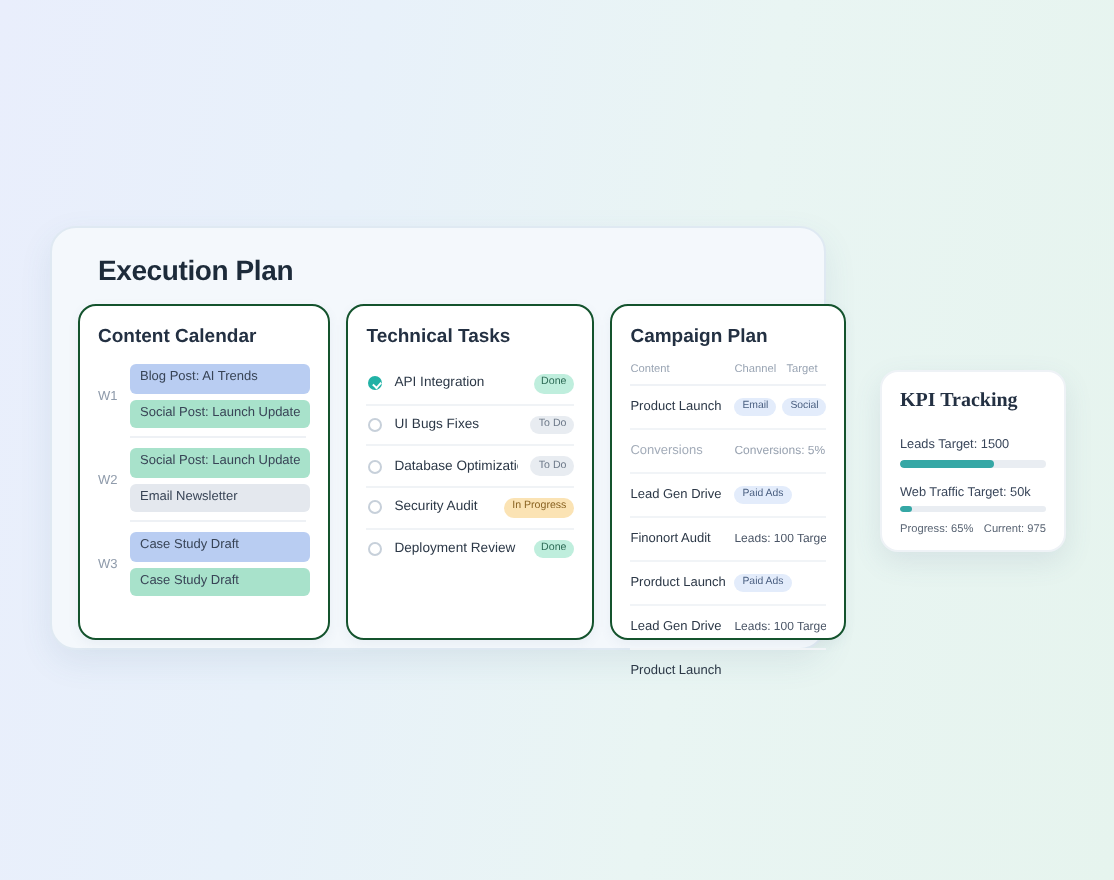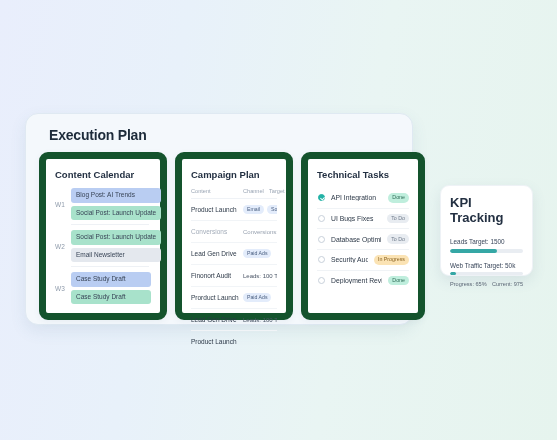--- a/index.html
+++ b/index.html
@@ -46,21 +46,21 @@
   }
 
   .panels {
     display: flex;
     gap: 8px;
     padding: 0 1px;
   }
 
   .panel {
     background: #ffffff;
-    border: 7px solid #14532d;
+    border: 1px solid #14532d;
     border-radius: 9px;
     box-shadow: 0 2px 6px rgba(80, 110, 140, 0.07);
     box-sizing: border-box;
     padding: 10px 9px 8px 9px;
   }
   .panel-cc { width: 128px; height: 168px; }
   .panel-tt { width: 124px; height: 168px; }
   .panel-cp { width: 118px; height: 168px; }
 
   .panel-title {
@@ -219,24 +219,25 @@
     width: 93px;
     height: 91px;
     background: #ffffff;
     border: 1px solid #eef2f6;
     border-radius: 9px;
     box-sizing: border-box;
     box-shadow: 0 5px 14px rgba(80, 110, 140, 0.12);
     padding: 9px 9px 0 9px;
   }
   .kpi-title {
-    font-size: 13px;
+    font-size: 10px;
     font-weight: bold;
     color: #233042;
     margin-bottom: 13px;
+    font-family: Liberation Serif, serif;
   }
   .kpi-label {
     font-size: 6.4px;
     color: #39465a;
     margin-bottom: 3.5px;
   }
   .bar-track {
     height: 4px;
     background: #e9edf2;
     border-radius: 3px;
@@ -290,20 +291,50 @@
 
         <div class="week-row">
           <div class="week-label">W3</div>
           <div class="week-items">
             <div class="cal-chip chip-blue">Case Study Draft</div>
             <div class="cal-chip chip-green">Case Study Draft</div>
           </div>
         </div>
       </div>
 
+      <div class="panel panel-tt">
+        <div class="panel-title">Technical Tasks</div>
+
+        <div class="task-row">
+          <span class="cb checked"></span>
+          <span class="task-name">API Integration</span>
+          <span class="badge badge-done">Done</span>
+        </div>
+        <div class="task-row">
+          <span class="cb"></span>
+          <span class="task-name">UI Bugs Fixes</span>
+          <span class="badge badge-todo">To Do</span>
+        </div>
+        <div class="task-row">
+          <span class="cb"></span>
+          <span class="task-name">Database Optimization</span>
+          <span class="badge badge-todo">To Do</span>
+        </div>
+        <div class="task-row">
+          <span class="cb"></span>
+          <span class="task-name">Security Audit</span>
+          <span class="badge badge-prog">In Progress</span>
+        </div>
+        <div class="task-row">
+          <span class="cb"></span>
+          <span class="task-name">Deployment Review</span>
+          <span class="badge badge-done">Done</span>
+        </div>
+      </div>
+
       <div class="panel panel-cp">
         <div class="panel-title">Campaign Plan</div>
 
         <div class="cp-head">
           <span class="c1">Content</span>
           <span class="c2">Channel</span>
           <span class="c3">Target</span>
         </div>
 
         <div class="cp-row">
@@ -345,50 +376,20 @@
         <div class="cp-row">
           <span class="cp-content">Lead Gen Drive</span>
           <span class="cp-right">
             <span class="cp-target">Leads: 100 Target</span>
           </span>
         </div>
 
         <div class="cp-row">
           <span class="cp-content">Product Launch</span>
           <span class="cp-right"></span>
-        </div>
-      </div>
-
-      <div class="panel panel-tt">
-        <div class="panel-title">Technical Tasks</div>
-
-        <div class="task-row">
-          <span class="cb checked"></span>
-          <span class="task-name">API Integration</span>
-          <span class="badge badge-done">Done</span>
-        </div>
-        <div class="task-row">
-          <span class="cb"></span>
-          <span class="task-name">UI Bugs Fixes</span>
-          <span class="badge badge-todo">To Do</span>
-        </div>
-        <div class="task-row">
-          <span class="cb"></span>
-          <span class="task-name">Database Optimization</span>
-          <span class="badge badge-todo">To Do</span>
-        </div>
-        <div class="task-row">
-          <span class="cb"></span>
-          <span class="task-name">Security Audit</span>
-          <span class="badge badge-prog">In Progress</span>
-        </div>
-        <div class="task-row">
-          <span class="cb"></span>
-          <span class="task-name">Deployment Review</span>
-          <span class="badge badge-done">Done</span>
         </div>
       </div>
 
     </div>
   </div>
 
   <div class="kpi-card">
     <div class="kpi-title">KPI Tracking</div>
 
     <div class="kpi-label">Leads Target: 1500</div>

